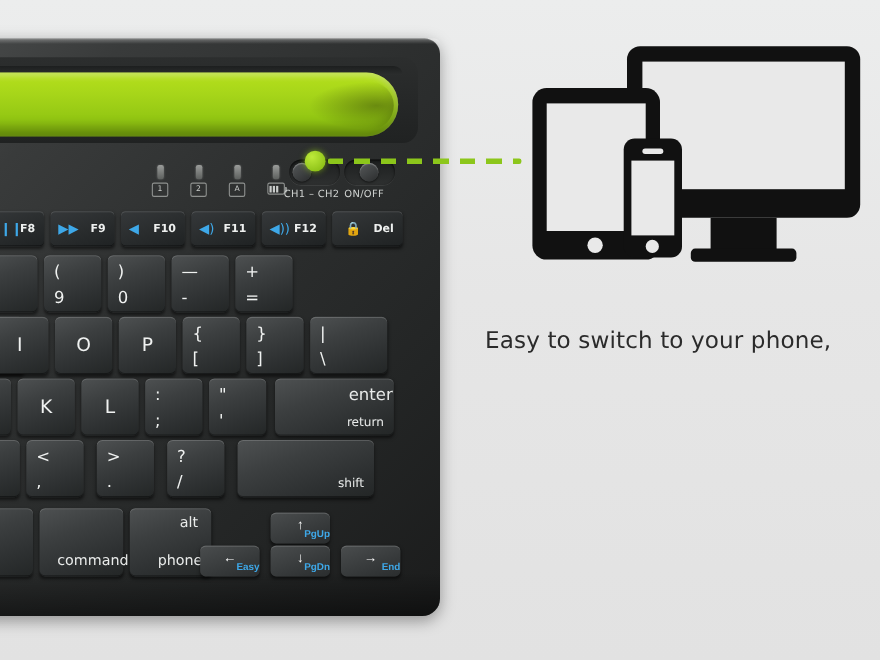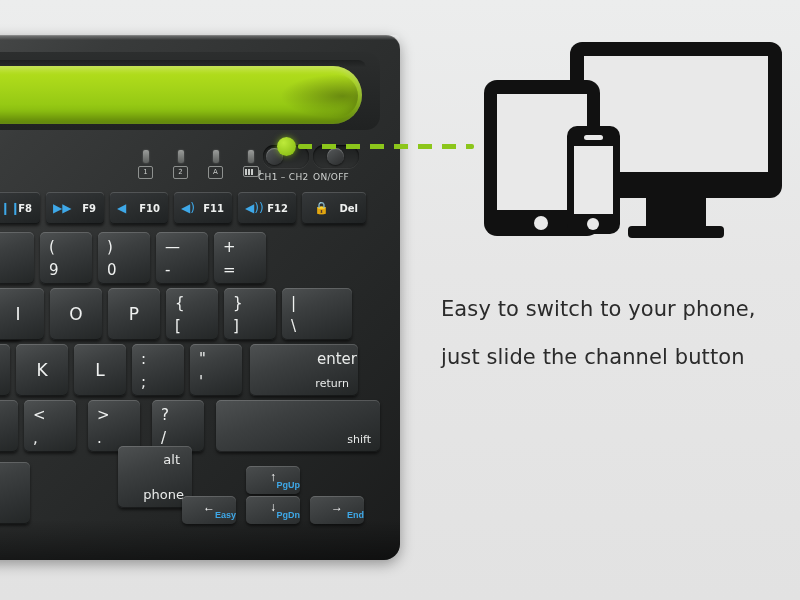--- a/index.html
+++ b/index.html
@@ -279,26 +279,29 @@
       <span>&gt;</span>
       <span>.</span>
     </div>
   </div>
   <div class="key" style="left:152px;top:400px;width:52px;height:52px;">
     <div class="k-dual">
       <span>?</span>
       <span>/</span>
     </div>
   </div>
-  <div class="key" style="left:216px;top:400px;width:164px;height:52px;">
+  <div class="key" style="left:216px;top:400px;width:124px;height:52px;">
     <span class="k-br">shift</span>
   </div>
 
   <div class="key" style="left:-40px;top:462px;width:70px;height:62px;"></div>
-  <div class="key" style="left:118px;top:446px;width:74px;height:62px;">
+  <div class="key" style="left:36px;top:462px;width:76px;height:62px;">
+    <span class="k-br" style="right:auto;left:16px;font-size:13px;">command</span>
+  </div>
+  <div class="key" style="left:118px;top:462px;width:74px;height:62px;">
     <span class="k-tr" style="right:12px;font-size:13px;">alt</span>
     <span class="k-br" style="right:8px;font-size:13px;">phone</span>
   </div>
 
   <div class="arrow-key" style="left:246px;top:466px;width:54px;height:28px;">
     <div class="arrow-glyph">↑</div>
     <div class="arrow-sub">PgUp</div>
   </div>
   <div class="arrow-key" style="left:182px;top:496px;width:54px;height:28px;">
     <div class="arrow-glyph">←</div>
@@ -333,16 +336,15 @@
         <rect x="97" y="98" width="53" height="108" rx="10" fill="#111111"></rect>
         <rect x="104" y="118" width="39" height="68" fill="#e9e9e9"></rect>
         <rect x="114" y="107" width="19" height="5" rx="2.5" fill="#e9e9e9"></rect>
         <circle cx="123" cy="196" r="6" fill="#e9e9e9"></circle>
       </g>
     </svg>
   </div>
 
   <div class="copy">
     <p>Easy to switch to your phone,</p>
-    <p>just slide the channel button</p>
   </div>
 
 </div>
 
 </body></html>

